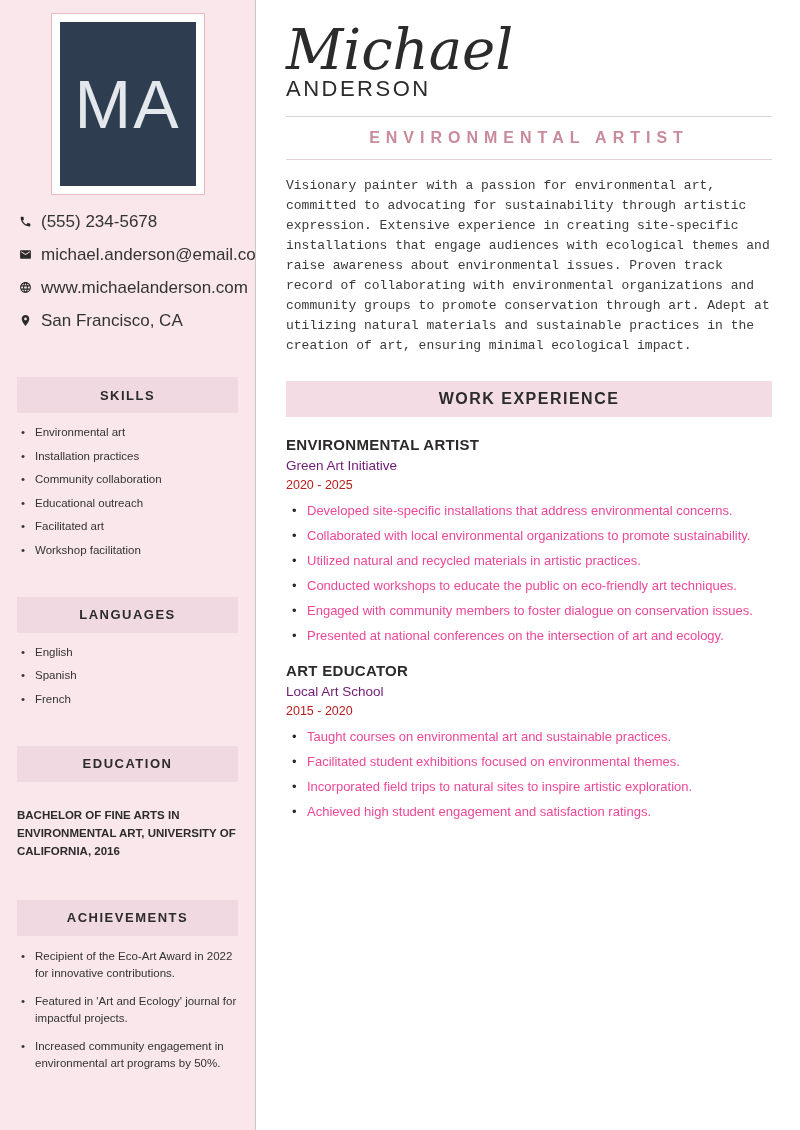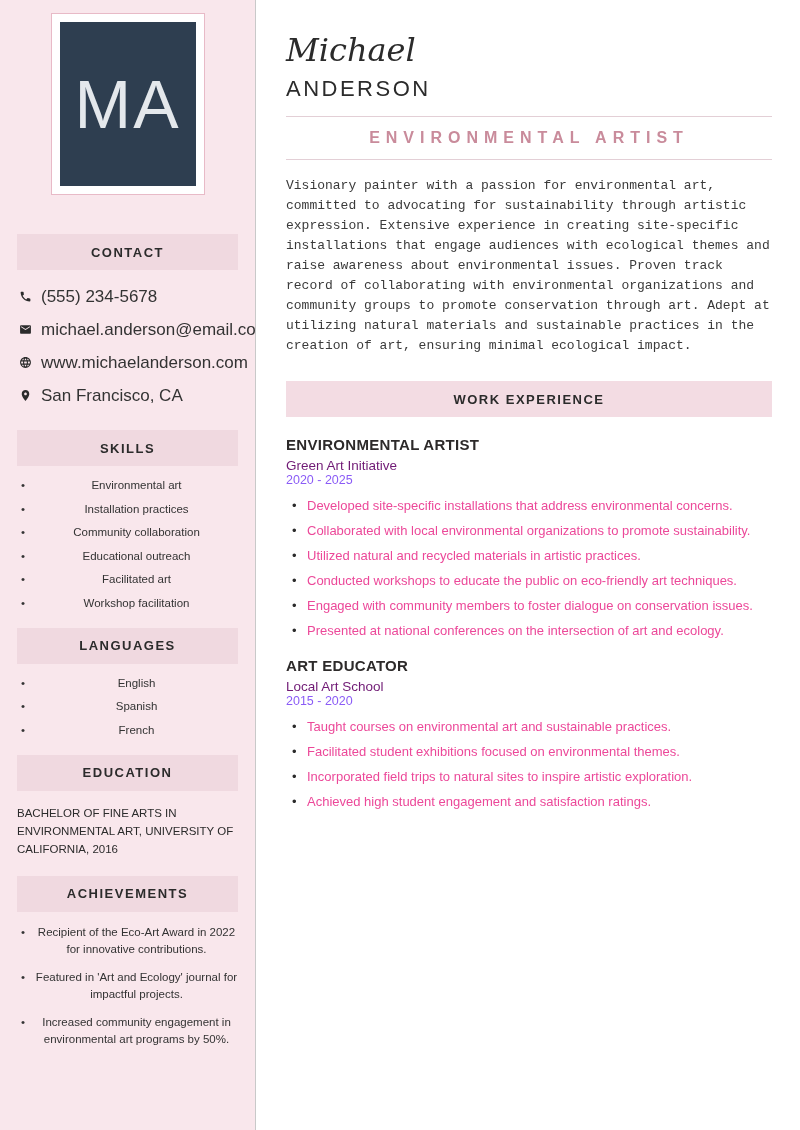--- a/index.html
+++ b/index.html
@@ -46,21 +46,21 @@
     height: 36px;
     display: flex;
     align-items: center;
     justify-content: center;
     font-size: 13px;
     font-weight: bold;
     letter-spacing: 1.5px;
     color: #2b2b2b;
   }
   .side-section-header.first { margin-top: 39px; }
-  .side-section-header.later { margin-top: 18px; }
+  .side-section-header.later { margin-top: 40px; }
 
   .contact-list { list-style: none; margin-top: 10px; }
   .contact-list li {
     display: flex;
     align-items: center;
     gap: 9px;
     padding: 6.5px 2px;
     font-size: 17px;
     color: #333;
   }
@@ -68,49 +68,48 @@
   .cicon svg { width: 13px; height: 13px; fill: #2b2b2b; }
 
   .bullet-list { list-style: none; margin-top: 12px; padding-left: 4px; }
   .bullet-list li {
     position: relative;
     padding-left: 14px;
     font-size: 11.5px;
     color: #333;
     margin-bottom: 9.5px;
     line-height: 14px;
-    text-align: center;
   }
   .bullet-list li::before {
     content: "•";
     position: absolute;
     left: 0;
     color: #333;
   }
   .bullet-list.multi li { margin-bottom: 11px; line-height: 17px; }
 
   .edu-degree {
-    margin-top: 13px;
+    margin-top: 24px;
     font-size: 11.5px;
-    font-weight: normal;
+    font-weight: bold;
     color: #2b2b2b;
     line-height: 18px;
     text-transform: uppercase;
   }
 
   
   .main {
     flex: 1;
     background: #ffffff;
     padding: 24px 28px 0 30px;
   }
   .first-name {
     font-family: "DejaVu Serif", serif;
     font-style: italic;
-    font-size: 32px;
+    font-size: 56px;
     line-height: 52px;
     color: #2b2b2b;
     font-weight: 500;
   }
   .last-name {
     font-size: 22px;
     font-weight: normal;
     letter-spacing: 2.5px;
     color: #2b2b2b;
     margin-top: 0;
@@ -137,34 +136,34 @@
     color: #3a3a3a;
     font-family: Liberation Mono, monospace;
   }
   .main-section-header {
     margin-top: 25px;
     background: #f3dce3;
     height: 36px;
     display: flex;
     align-items: center;
     justify-content: center;
-    font-size: 13px;
+    font-size: 16px;
     font-weight: bold;
     letter-spacing: 1.5px;
     color: #2b2b2b;
   }
   .job { margin-top: 19px; }
   .job-role {
     font-size: 15px;
     font-weight: bold;
     color: #2d2a2a;
     letter-spacing: 0.3px;
   }
   .job-company { font-size: 13.5px; color: #701a75; margin-top: 5px; }
-  .job-dates { font-size: 12.5px; color: #8b5cf6; }
+  .job-dates { font-size: 12.5px; color: #b91c1c; margin-top: 5px; }
   .job-bullets { list-style: none; margin-top: 11px; padding-left: 6px; }
   .job-bullets li {
     position: relative;
     padding-left: 15px;
     font-size: 13px;
     color: #ec4899;
     margin-bottom: 10px;
     line-height: 15px;
   }
   .job-bullets li::before {
@@ -180,21 +179,20 @@
 <div class="page">
 
   <aside class="sidebar">
 
     <div class="photo-frame">
       <div class="photo">
         <span>MA</span>
       </div>
     </div>
 
-    <div class="side-section-header first">CONTACT</div>
     <ul class="contact-list">
       <li>
         <span class="cicon">
           <svg viewBox="0 0 24 24">
               <path d="M6.62 10.79c1.44 2.83 3.76 5.14 6.59 6.59l2.2-2.2c.27-.27.67-.36 1.02-.24 1.12.37 2.33.57 3.57.57.55 0 1 .45 1 1V20c0 .55-.45 1-1 1-9.39 0-17-7.61-17-17 0-.55.45-1 1-1h3.5c.55 0 1 .45 1 1 0 1.25.2 2.45.57 3.57.11.35.03.74-.25 1.02l-2.2 2.2z"></path>
             </svg>
         </span>
         <span>(555) 234-5678</span>
       </li>
       <li>

